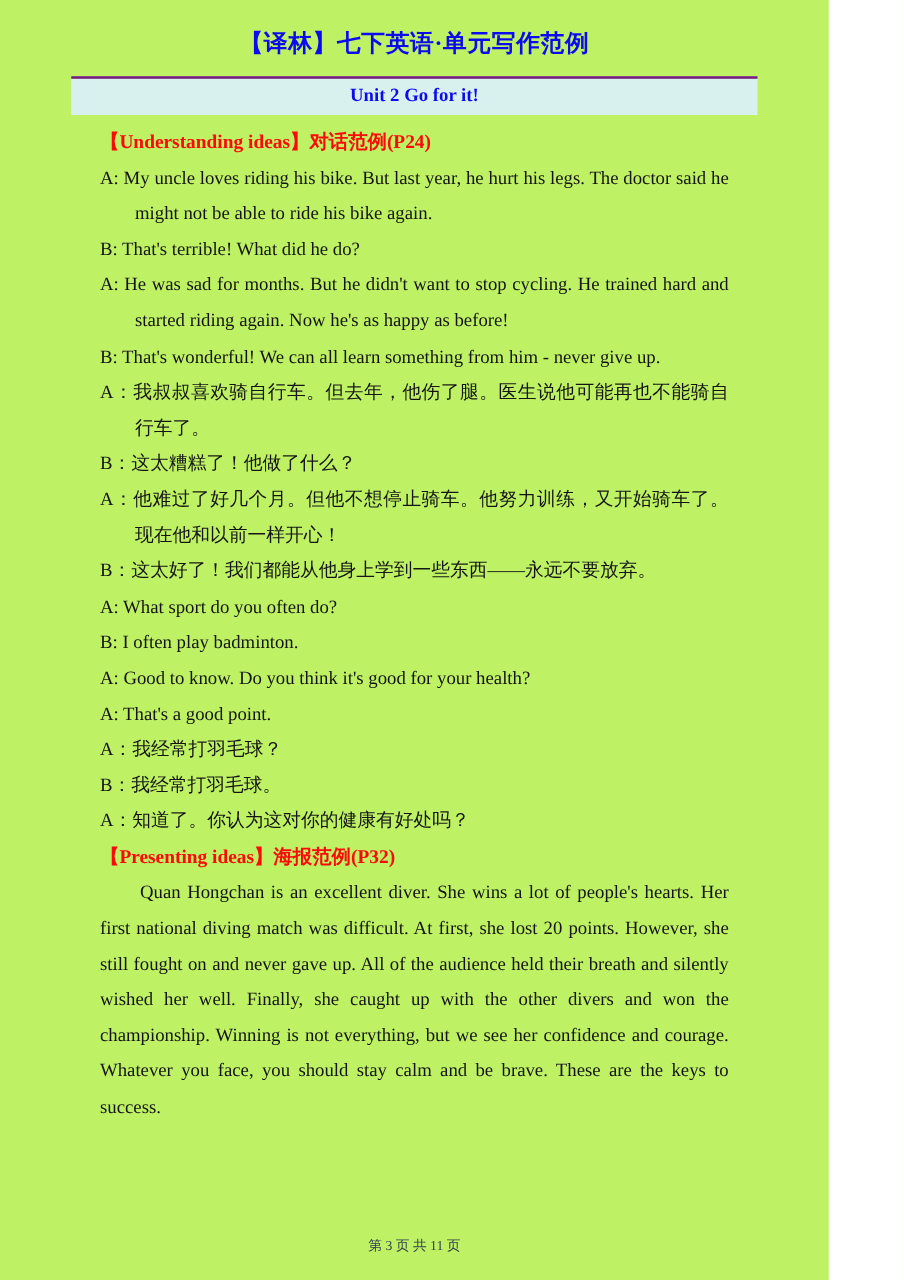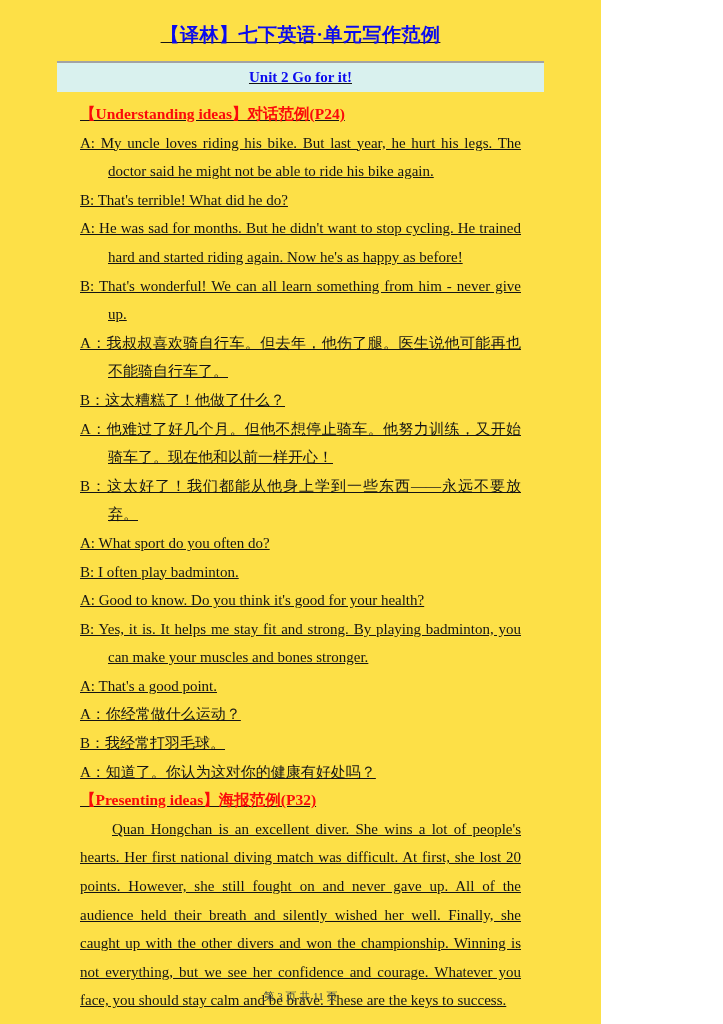--- a/index.html
+++ b/index.html
@@ -3,42 +3,41 @@
 <meta charset="utf-8">
 <style>
   :root{
     --blue:#0b0bee;
     --red:#fb0a0a;
     --banner-bg:#d9f1ee;
     --ink:#141414;
   }
   html,body{margin:0;padding:0;background:#fff;}
   .page{
-    width:601px;height:1024px;
+    width:663px;height:1024px;
     position:relative;
-    background:#fde047;
+    background:#bef264;
     font-family:"Liberation Serif","DejaVu Serif",serif;
     color:var(--ink);
     overflow:hidden;
     box-sizing:border-box;
-    text-decoration:underline;
   }
   .title{
     margin:0;
     padding-top:22px;
     text-align:center;
     font-size:19px;
     font-weight:bold;
     color:var(--blue);
     letter-spacing:0.5px;
   }
   .banner{
     margin:13px 57px 8px 57px;
     background:var(--banner-bg);
-    border-top:2px solid #a3a3a3;
+    border-top:2px solid #701a75;
     text-align:center;
     font-weight:bold;
     color:var(--blue);
     font-size:15px;
     line-height:29px;
     height:29px;
   }
   .content{
     padding:0 80px;
   }
@@ -86,23 +85,22 @@
         <p class="line en">B: That's wonderful! We can all learn something from him - never give up.</p>
         <p class="line zh">A：我叔叔喜欢骑自行车。但去年，他伤了腿。医生说他可能再也不能骑自行车了。</p>
         <p class="line zh">B：这太糟糕了！他做了什么？</p>
         <p class="line zh">A：他难过了好几个月。但他不想停止骑车。他努力训练，又开始骑车了。现在他和以前一样开心！</p>
         <p class="line zh">B：这太好了！我们都能从他身上学到一些东西——永远不要放弃。</p>
       </section>
       <section>
         <p class="line en">A: What sport do you often do?</p>
         <p class="line en">B: I often play badminton.</p>
         <p class="line en">A: Good to know. Do you think it's good for your health?</p>
-        <p class="line en">B: Yes, it is. It helps me stay fit and strong. By playing badminton, you can make your muscles and bones stronger.</p>
         <p class="line en">A: That's a good point.</p>
-        <p class="line zh">A：你经常做什么运动？</p>
+        <p class="line zh">A：我经常打羽毛球？</p>
         <p class="line zh">B：我经常打羽毛球。</p>
         <p class="line zh">A：知道了。你认为这对你的健康有好处吗？</p>
       </section>
       <section>
         <h2 class="sec-heading">【Presenting ideas】海报范例(P32)</h2>
         <p class="line para">Quan Hongchan is an excellent diver. She wins a lot of people's hearts. Her first national diving match was difficult. At first, she lost 20 points. However, she still fought on and never gave up. All of the audience held their breath and silently wished her well. Finally, she caught up with the other divers and won the championship. Winning is not everything, but we see her confidence and courage. Whatever you face, you should stay calm and be brave. These are the keys to success.</p>
       </section>
     </div>
   <div class="footer">第 3 页 共 11 页</div>
 </div>

